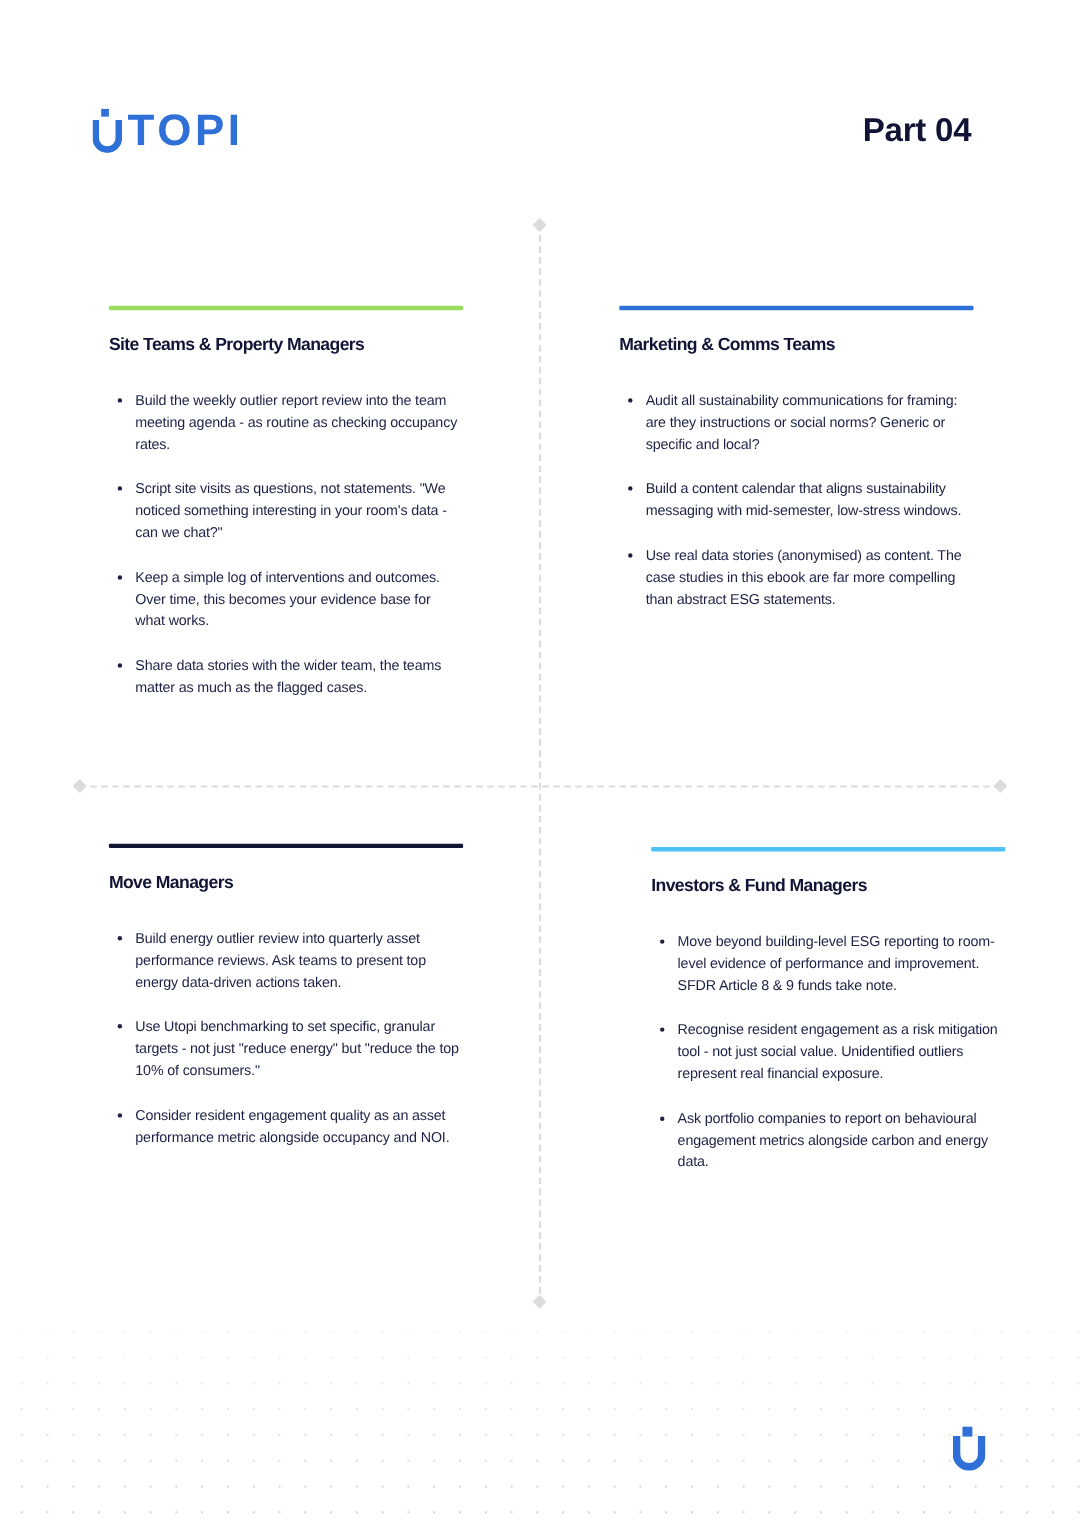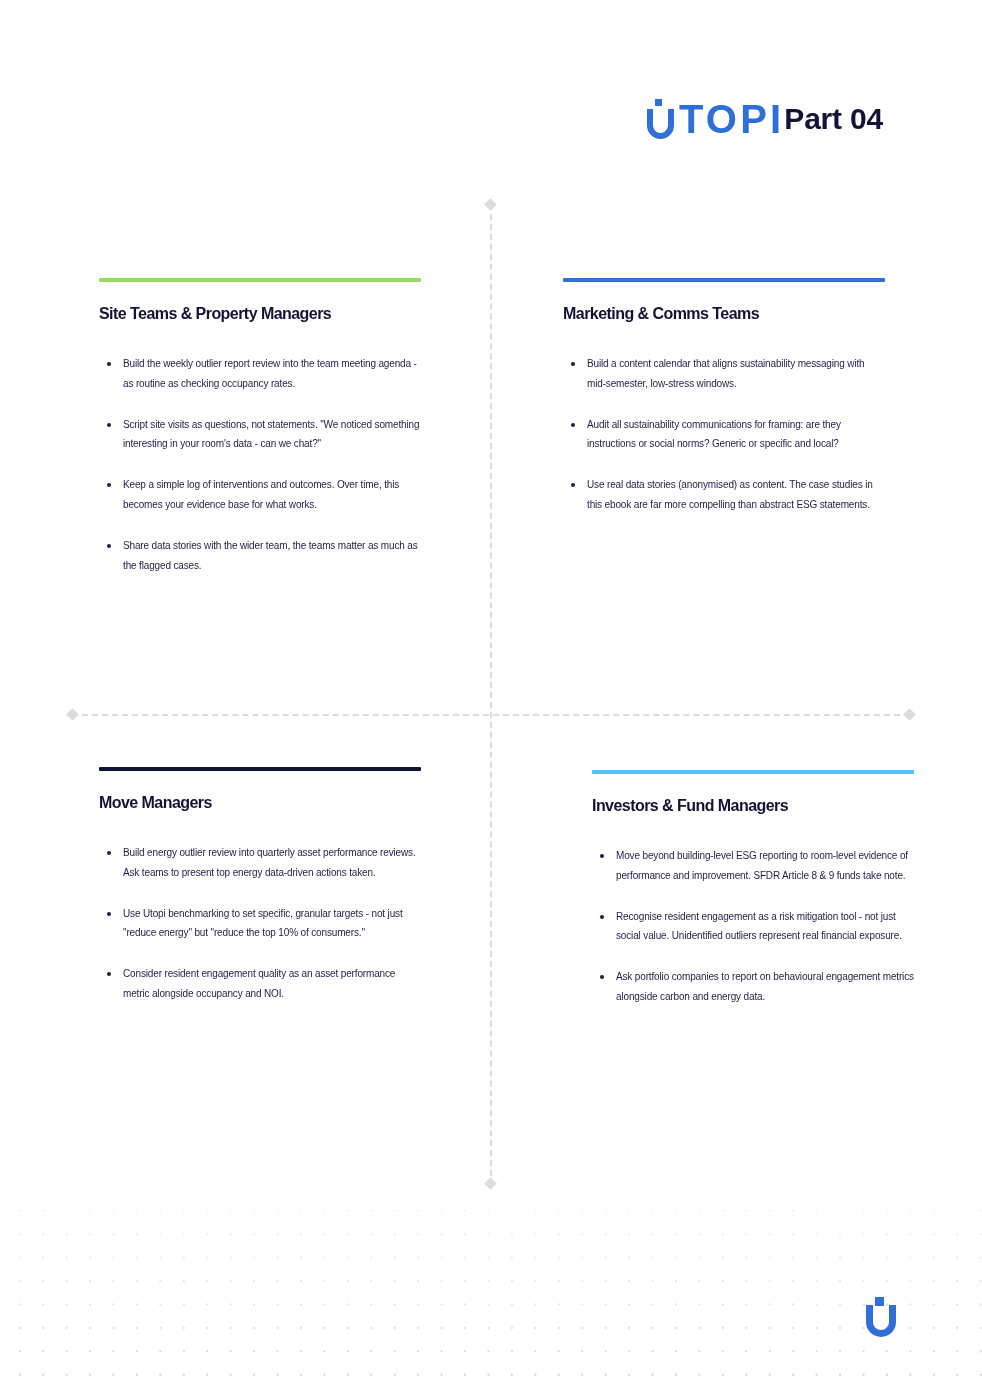--- a/index.html
+++ b/index.html
@@ -32,21 +32,21 @@
 
   
   .header {
     position: absolute;
     top: 88px;
     left: 84px;
     right: 99px;
     height: 62px;
     display: flex;
     align-items: center;
-    justify-content: flex-end;
+    justify-content: space-between;
   }
 
   .logo {
     display: flex;
     align-items: flex-end;
     font-size: 40px;
     font-weight: 700;
     letter-spacing: 3.2px;
     color: #2f6fd8;
     line-height: 1;
@@ -137,21 +137,21 @@
   }
 
   .bullet-list {
     margin-top: 31px;
     list-style: none;
   }
   .bullet-item {
     position: relative;
     padding-left: 24px;
     margin-bottom: 21px;
-    font-size: 10px;
+    font-size: 13px;
     line-height: 19.8px;
     color: #1c2146;
     letter-spacing: -0.15px;
   }
   .bullet-item:last-child { margin-bottom: 0; }
   .bullet-item::before {
     content: "";
     position: absolute;
     left: 8px;
     top: 8px;
@@ -219,22 +219,22 @@
     <li class="bullet-item">Script site visits as questions, not statements. "We noticed something interesting in your room's data - can we chat?"</li>
     <li class="bullet-item">Keep a simple log of interventions and outcomes. Over time, this becomes your evidence base for what works.</li>
     <li class="bullet-item">Share data stories with the wider team, the teams matter as much as the flagged cases.</li>
   </ul>
 </div>
 
 <div class="quadrant q2">
   <div class="accent-bar" style="background:#2f6fd8;"></div>
   <div class="quad-title">Marketing &amp; Comms Teams</div>
   <ul class="bullet-list">
+    <li class="bullet-item">Audit all sustainability communications for framing: are they instructions or social norms? Generic or specific and local?</li>
     <li class="bullet-item">Build a content calendar that aligns sustainability messaging with mid-semester, low-stress windows.</li>
-    <li class="bullet-item">Audit all sustainability communications for framing: are they instructions or social norms? Generic or specific and local?</li>
     <li class="bullet-item">Use real data stories (anonymised) as content. The case studies in this ebook are far more compelling than abstract ESG statements.</li>
   </ul>
 </div>
 
 <div class="quadrant q3">
   <div class="accent-bar" style="background:#111434;"></div>
   <div class="quad-title">Move Managers</div>
   <ul class="bullet-list">
     <li class="bullet-item">Build energy outlier review into quarterly asset performance reviews. Ask teams to present top energy data-driven actions taken.</li>
     <li class="bullet-item">Use Utopi benchmarking to set specific, granular targets - not just "reduce energy" but "reduce the top 10% of consumers."</li>

